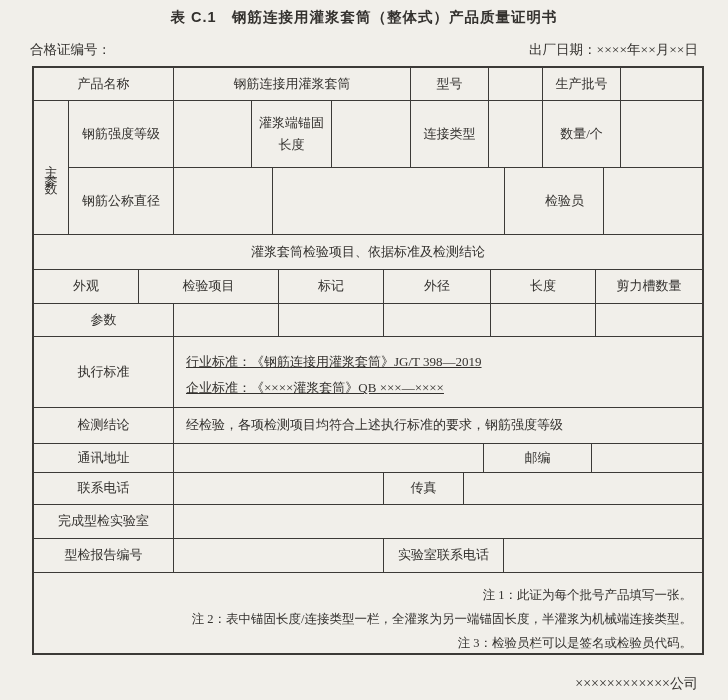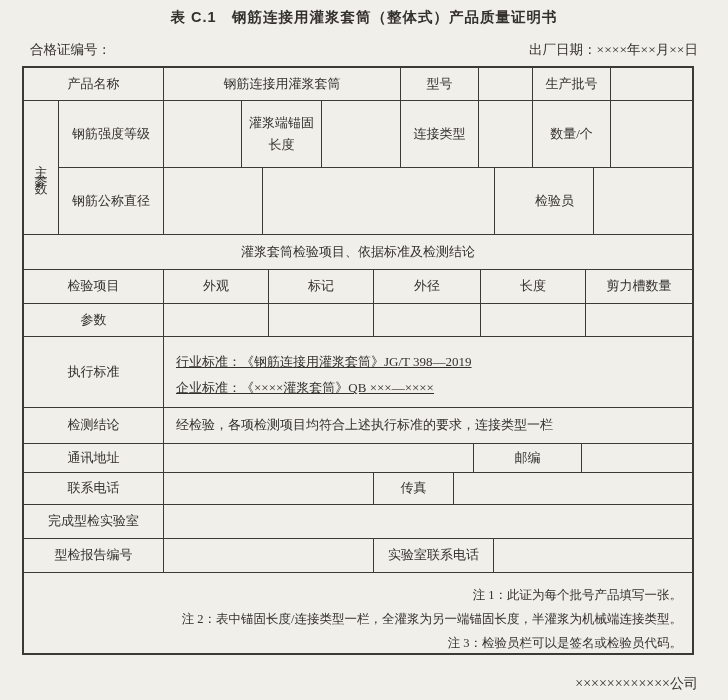--- a/index.html
+++ b/index.html
@@ -31,21 +31,21 @@
   .meta{
     width:668px;
     margin:14px 0 7px 30px;
     display:flex;
     justify-content:space-between;
     align-items:baseline;
     font-size:13.5px;
   }
   .tbl{
     width:668px;
-    margin-left:22px;
+    margin-left:32px;
     border:2px solid var(--bd);
     box-sizing:content-box;
     font-size:13px;
   }
   .r{display:flex;border-bottom:1px solid var(--bd);}
   .r.last{border-bottom:none;}
   .c{
     border-right:1px solid var(--bd);
     box-sizing:border-box;
     display:flex;align-items:center;justify-content:center;
@@ -128,22 +128,22 @@
           <div class="c end" style="flex:1"></div>
         </div>
       </div>
     </div>
 
     <div class="r" style="height:34px">
       <div class="c end" style="flex:1">灌浆套筒检验项目、依据标准及检测结论</div>
     </div>
 
     <div class="r" style="height:33px">
+      <div class="c" style="width:105px">外观</div>
       <div class="c" style="width:140px">检验项目</div>
-      <div class="c" style="width:105px">外观</div>
       <div class="c" style="width:105px">标记</div>
       <div class="c" style="width:107px">外径</div>
       <div class="c" style="width:105px">长度</div>
       <div class="c end" style="flex:1">剪力槽数量</div>
     </div>
 
     <div class="r" style="height:32px">
       <div class="c" style="width:140px">参数</div>
       <div class="c" style="width:105px"></div>
       <div class="c" style="width:105px"></div>
@@ -155,21 +155,21 @@
     <div class="r" style="height:70px">
       <div class="c" style="width:140px">执行标准</div>
       <div class="c end left std-lines" style="flex:1;padding-top:10px">
         <div>行业标准：《钢筋连接用灌浆套筒》JG/T 398—2019</div>
         <div>企业标准：《××××灌浆套筒》QB ×××—××××</div>
       </div>
     </div>
 
     <div class="r" style="height:35px">
       <div class="c" style="width:140px">检测结论</div>
-      <div class="c end left" style="flex:1">经检验，各项检测项目均符合上述执行标准的要求，连接类型一栏</div>
+      <div class="c end left" style="flex:1">经检验，各项检测项目均符合上述执行标准的要求，钢筋强度等级</div>
     </div>
 
     <div class="r" style="height:28px">
       <div class="c" style="width:140px">通讯地址</div>
       <div class="c" style="width:310px"></div>
       <div class="c" style="width:108px">邮编</div>
       <div class="c end" style="flex:1"></div>
     </div>
 
     <div class="r" style="height:31px">

